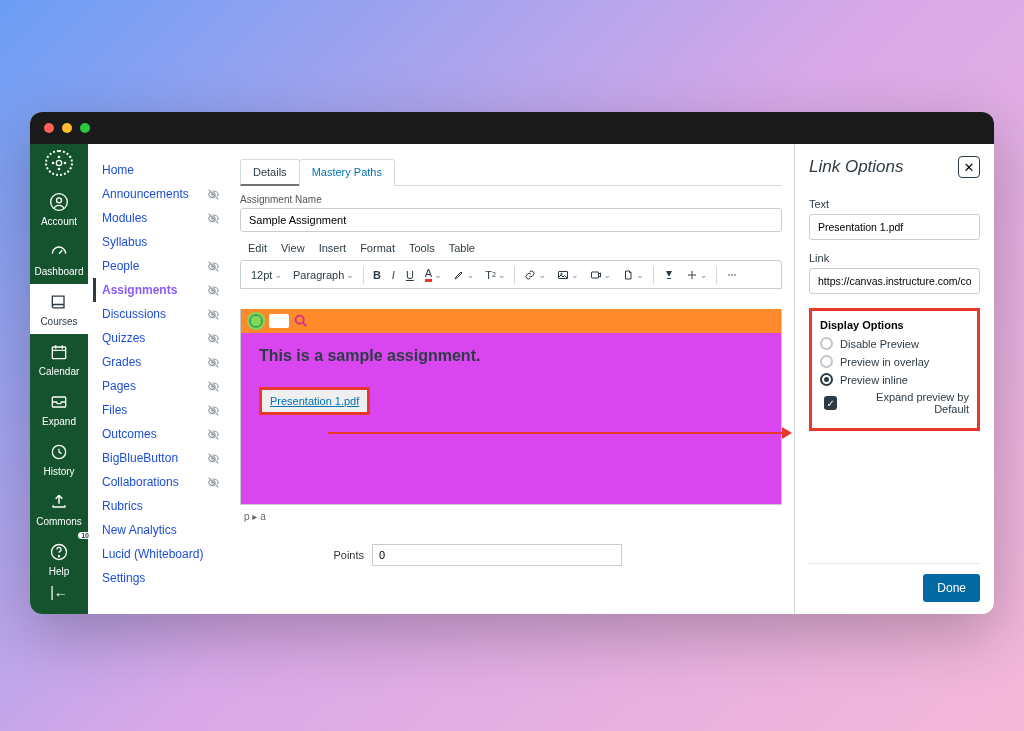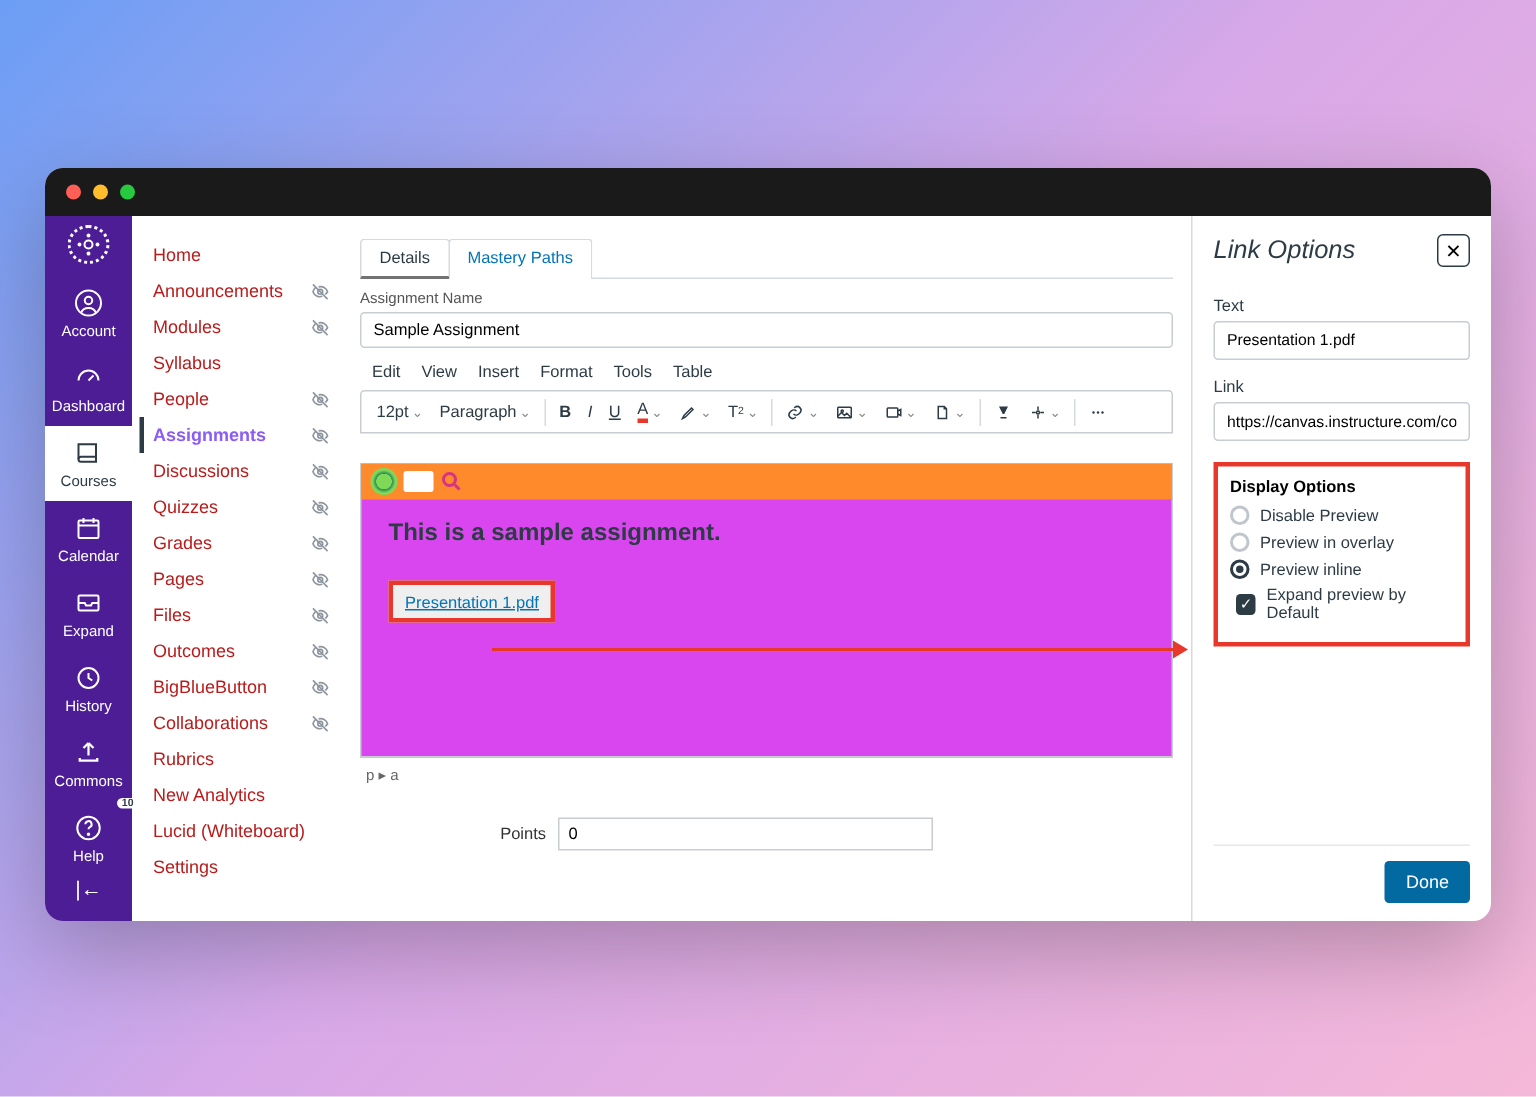--- a/index.html
+++ b/index.html
@@ -13,32 +13,32 @@
   background: #fff; border-radius: 12px; overflow: hidden;
   box-shadow: 0 20px 60px rgba(0,0,0,0.25);
 }
 .titlebar {
   background: #1a1a1a; height: 32px; display: flex; align-items: center; padding: 0 14px; gap: 8px;
 }
 .dot { width: 10px; height: 10px; border-radius: 50%; }
 .dot.red { background: #ff5f56; } .dot.yellow { background: #ffbd2e; } .dot.green { background: #27c93f; }
 .app { display: flex; height: calc(100% - 32px); }
 .global-nav {
-  width: 58px; background: #4c1d95; display: flex; flex-direction: column; align-items: center;
+  width: 58px; background: #14532d; display: flex; flex-direction: column; align-items: center;
   color: #fff; font-size: 10px; padding-top: 6px;
 }
 .gn-item { display: flex; flex-direction: column; align-items: center; padding: 7px 0; cursor: pointer; width: 100%; text-align: center; }
 .gn-item.active { background: #fff; color: #2d3b45; }
 .gn-icon { width: 22px; height: 22px; margin-bottom: 3px; display: flex; align-items: center; justify-content: center; }
 .gn-logo { width: 28px; height: 28px; border-radius: 50%; border: 2px dotted #fff; display:flex;align-items:center;justify-content:center;margin-bottom:8px; }
 .gn-bottom { margin-top: auto; padding-bottom: 14px; font-size:14px; color:#fff; cursor:pointer; }
 .course-nav {
   width: 140px; padding: 14px 0 0 14px; font-size: 12px; overflow:hidden;
 }
-.cn-item { display:flex; align-items:center; justify-content:space-between; padding: 5px 8px 5px 0; color:#b91c1c; cursor:pointer; }
+.cn-item { display:flex; align-items:center; justify-content:space-between; padding: 5px 8px 5px 0; color:#1d4ed8; cursor:pointer; }
 .cn-item.active { color:#8b5cf6; font-weight:600; border-left:3px solid #2d3b45; padding-left:6px; margin-left:-9px; }
 .cn-hidden-icon { color:#8d959f; font-size:12px; }
 .main { flex:1; padding: 14px 12px 0 12px; font-size:12px; overflow:hidden; }
 .tabs { display:flex; border-bottom:1px solid #d5dade; }
 .tab { padding:6px 12px; border:1px solid #d5dade; border-bottom:none; border-radius:3px 3px 0 0; cursor:pointer; color:#0374b5; background:#fff; position:relative; top:1px; font-size:11px;}
 .tab.active { color:#2d3b45; font-weight:500; border-bottom:2px solid #737373; }
 .tab + .tab { margin-left:-1px; }
 .form-label { font-size:10px; color:#555; margin-top:8px; margin-bottom:3px; display:block; }
 .text-input { width:100%; border:1px solid #c7cdd1; border-radius:3px; padding:5px 8px; font-size:11px; }
 .editor-menus { display:flex; gap:14px; font-size:11px; color:#2d3b45; margin:10px 0 6px 8px; }
@@ -58,21 +58,21 @@
 .status-path { font-size:10px; color:#666; margin-top:6px; padding-left:4px; }
 .points-row { display:flex; align-items:center; justify-content:flex-end; gap:8px; margin-top:22px; font-size:11px; color:#333; padding-right:160px;}
 .points-input { width:250px; border:1px solid #c7cdd1; padding:4px 6px; font-size:11px; }
 .side-panel { width:200px; border-left:1px solid #d5dade; padding:12px 14px; font-size:11px; display:flex; flex-direction:column; }
 .sp-head { display:flex; justify-content:space-between; align-items:center; margin-bottom:14px; }
 .sp-title { font-size:17px; font-weight:500; color:#2d3b45;font-style:italic; }
 .sp-close { width:22px; height:22px; border:1px solid #2d3b45; border-radius:4px; display:flex; align-items:center; justify-content:center; cursor:pointer; font-size:13px; }
 .sp-label { font-size:11px; color:#2d3b45; font-weight:500; margin-bottom:4px; margin-top:6px; }
 .sp-input { border:1px solid #c7cdd1; border-radius:3px; padding:6px 8px; font-size:10.5px; width:100%; }
 .display-box { border:3px solid #e8382c; padding:8px; margin-top:14px; }
-.radio-row, .check-row { display:flex; align-items:center; gap:7px; margin:5px 0; font-size:11px; color:#2d3b45; cursor:pointer; }
+.radio-row, .check-row { display:flex; align-items:center; gap:7px; margin:5px 0; font-size:11px; color:#2d3b45; cursor:pointer;text-align:right; }
 .radio { width:13px; height:13px; border:2px solid #c0c6cb; border-radius:50%; display:inline-block; position:relative; }
 .radio.sel { border-color:#2d3b45; }
 .radio.sel::after { content:""; position:absolute; top:2px; left:2px; width:5px; height:5px; background:#2d3b45; border-radius:50%; }
 .check { width:14px; height:14px; background:#2d3b45; border-radius:3px; display:inline-flex; align-items:center; justify-content:center; color:#fff; font-size:10px; }
 .sp-footer { margin-top:auto; display:flex; justify-content:flex-end; border-top:1px solid #e5e8ea; padding-top:10px; }
 .done-btn { background:#0369a1; color:#fff; border:none; padding:7px 14px; border-radius:3px; font-size:12px; cursor:pointer; }
 .gn-badge { position:relative; }
 .gn-badge .badge { position:absolute; top:-2px; right:-4px; background:#fff; color:#2d3b45; border-radius:8px; font-size:7px; padding:0 3px; font-weight:700; }
 svg { display:block; }
 </style>

